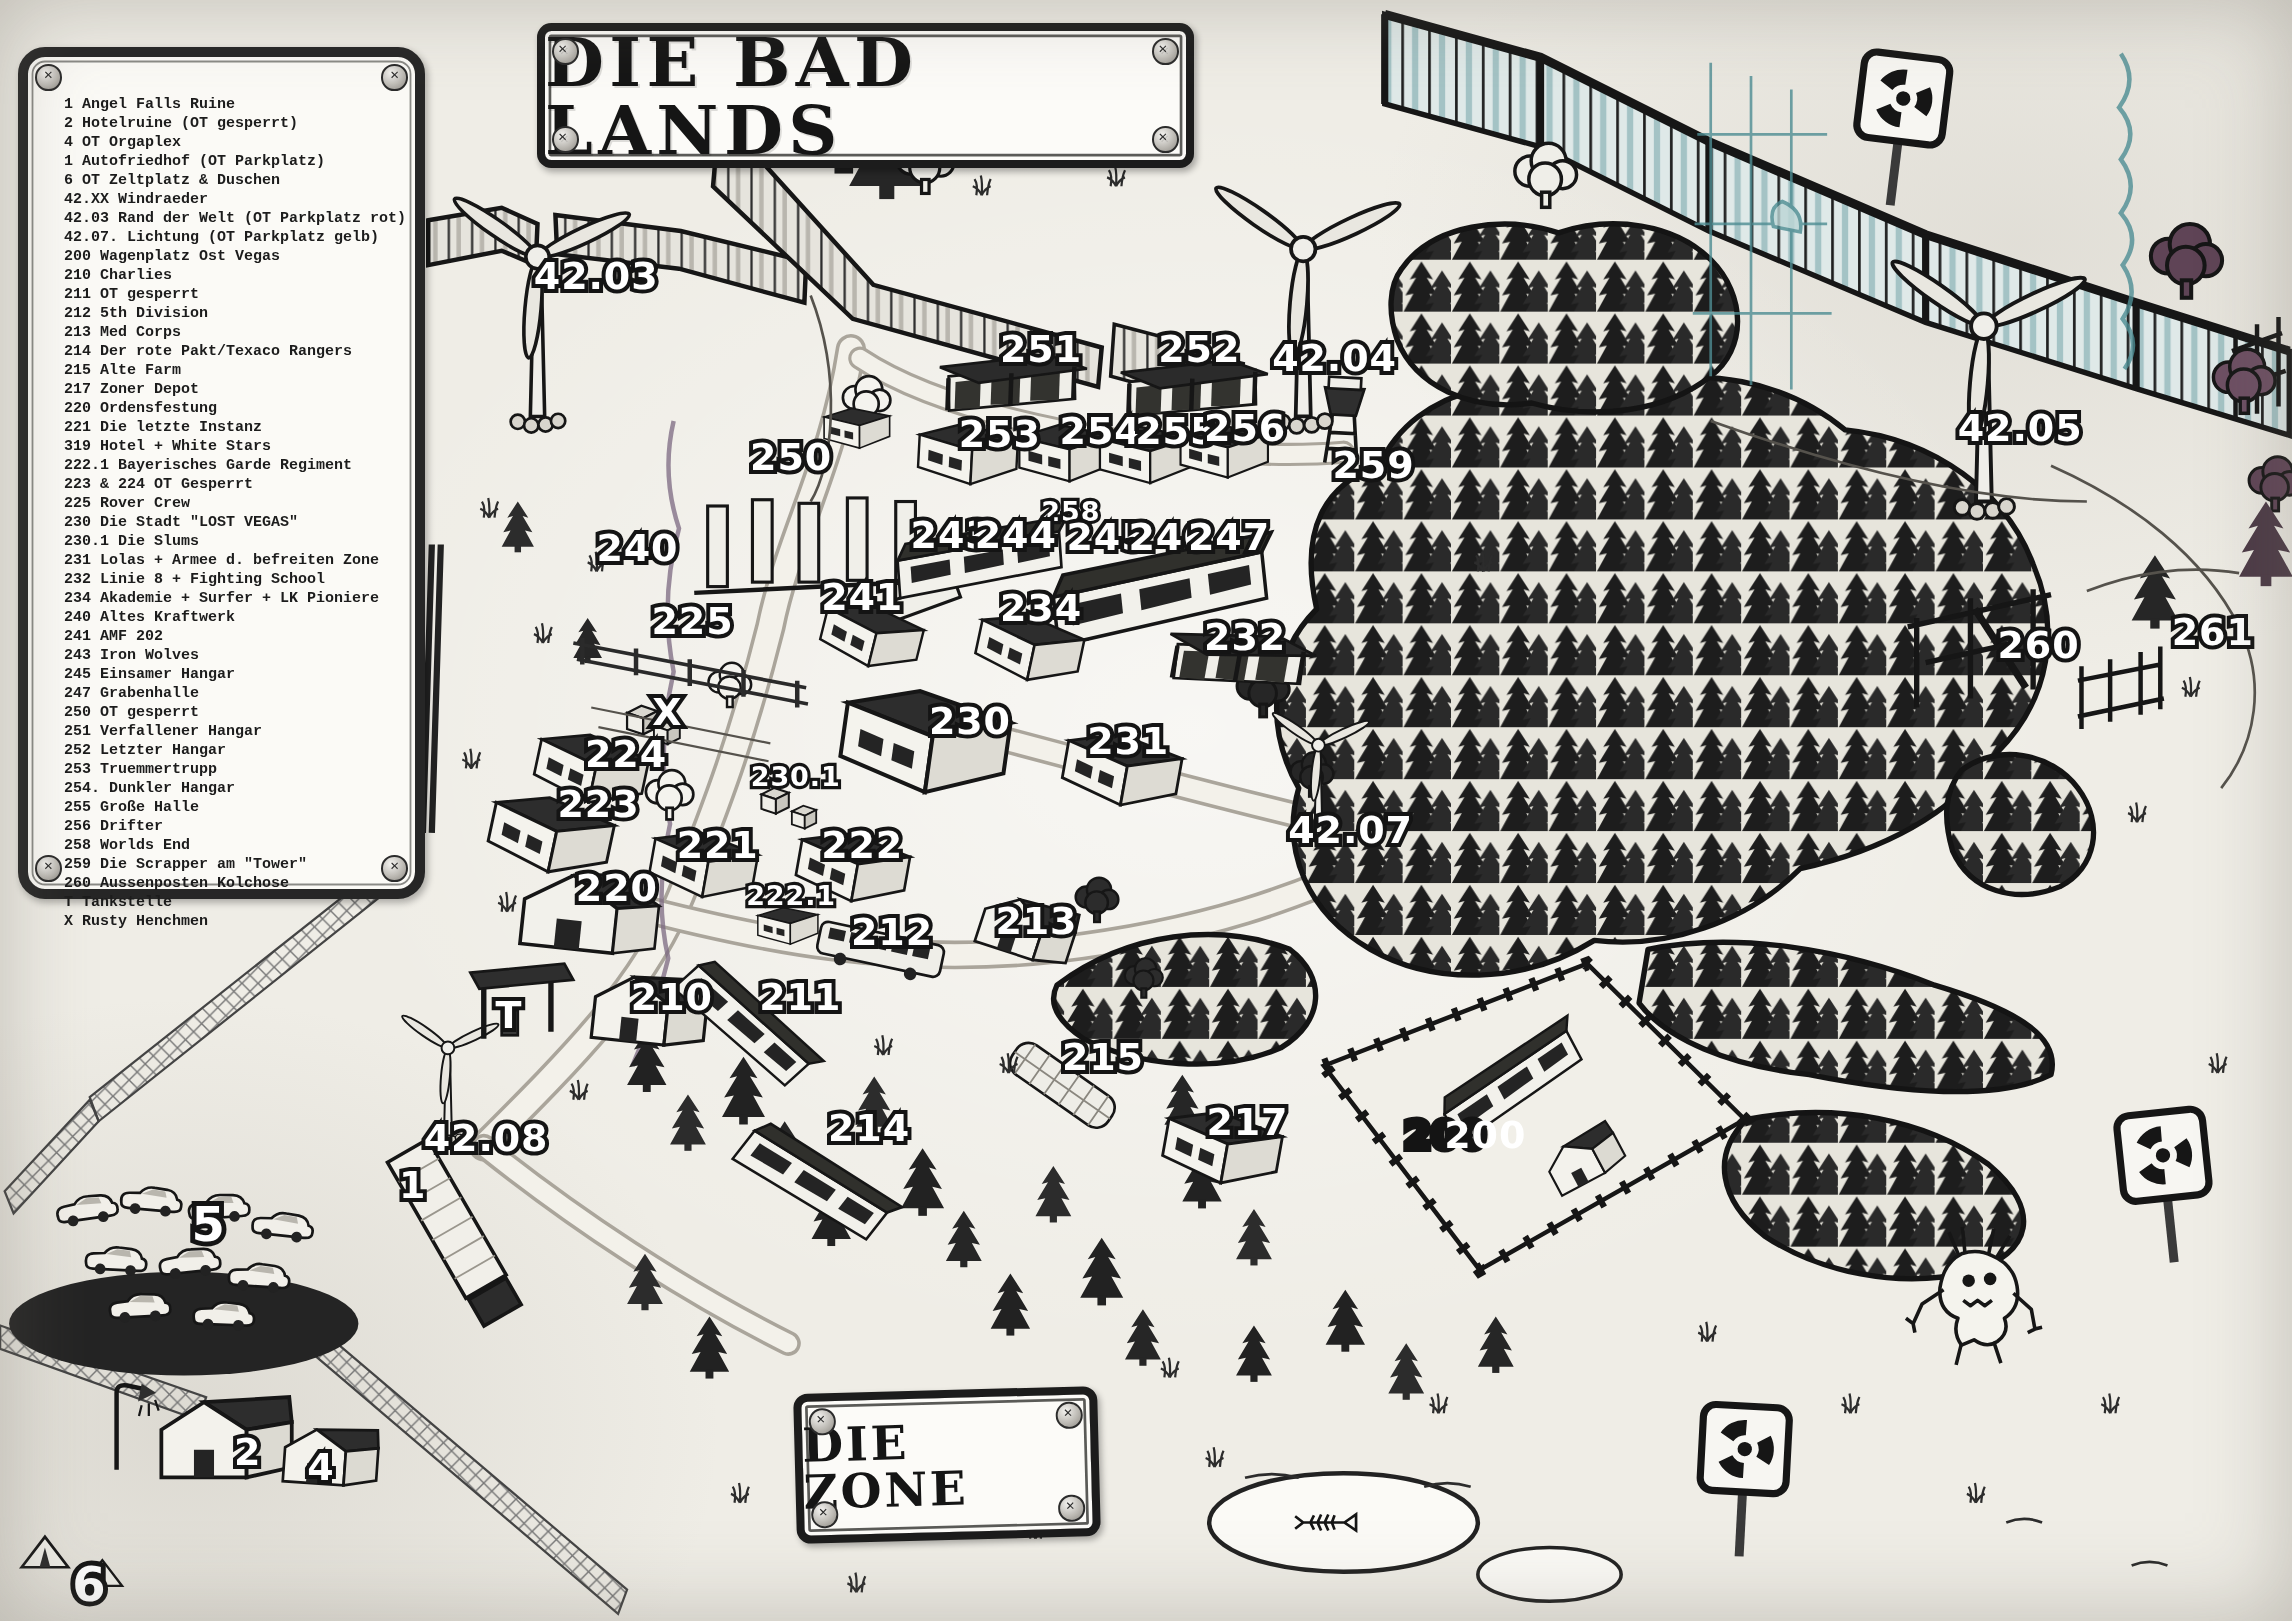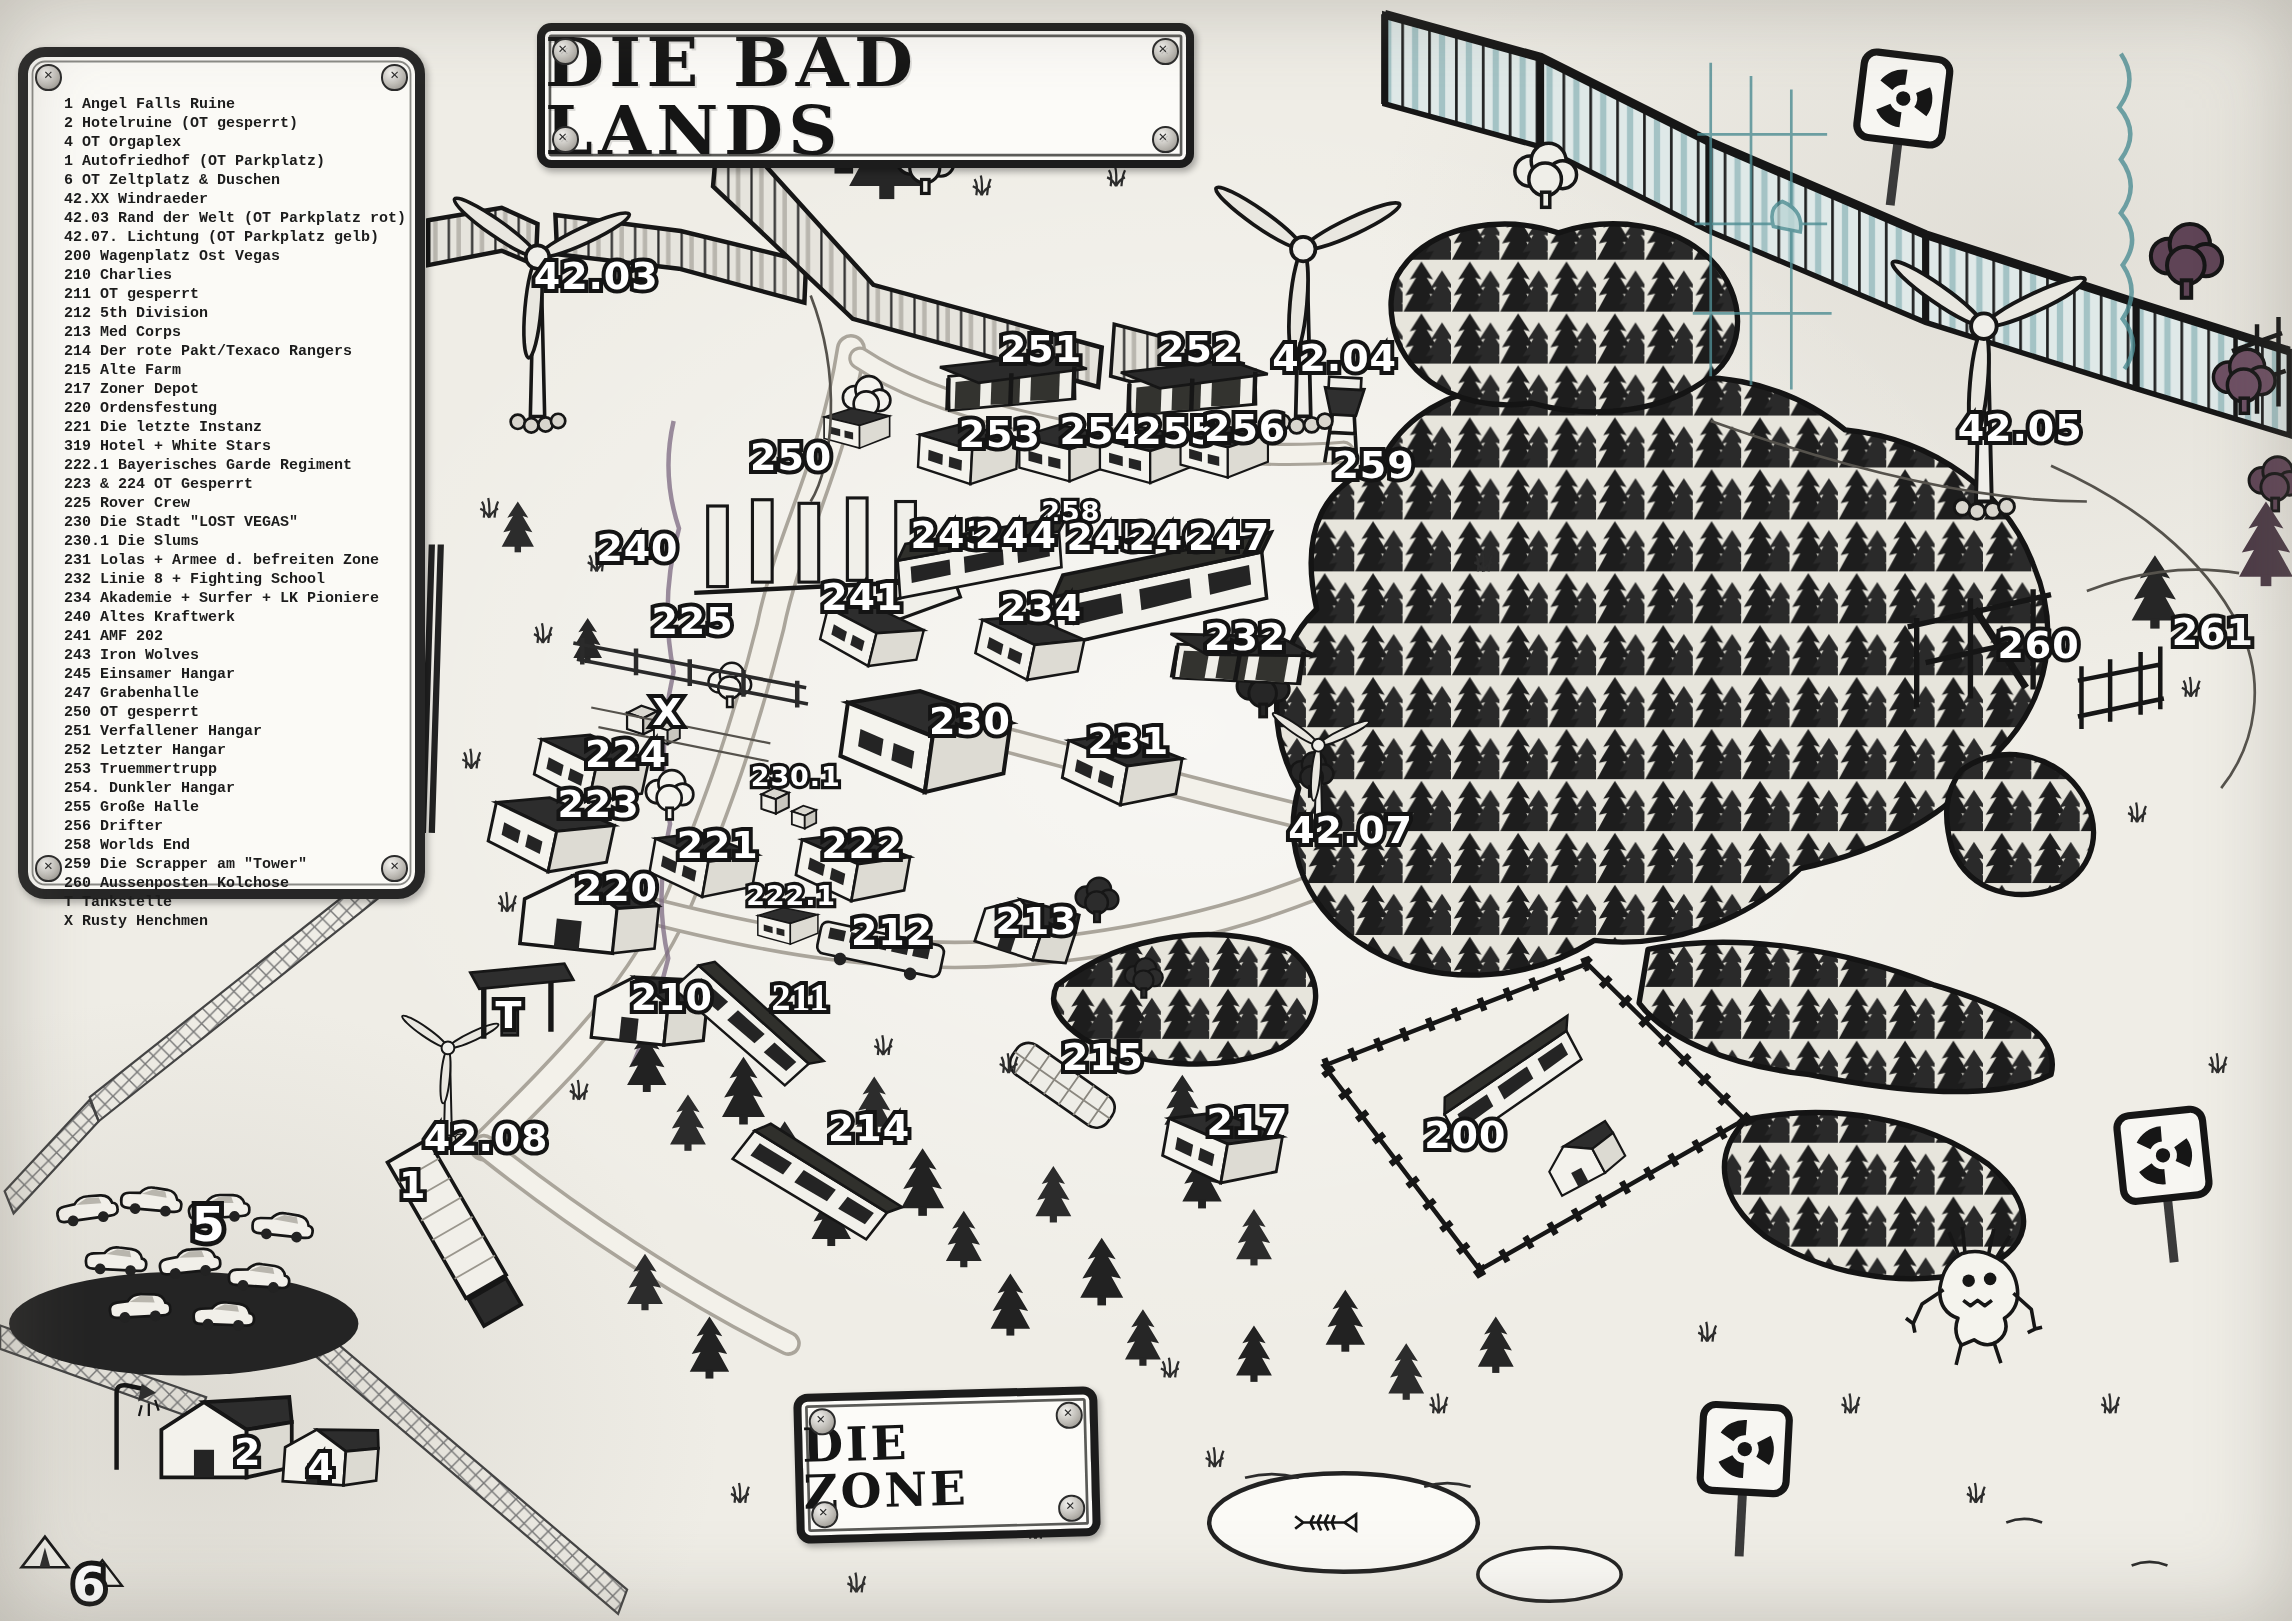--- a/index.html
+++ b/index.html
@@ -474,26 +474,26 @@
       <div class="map-label s-sm" data-text="230.1" style="left: 34.7%; top: 47.9%;"><span>230.1</span></div>
       <div class="map-label s-md" data-text="223" style="left: 26.1%; top: 49.6%;"><span>223</span></div>
       <div class="map-label s-md" data-text="221" style="left: 31.3%; top: 52.1%;"><span>221</span></div>
       <div class="map-label s-md" data-text="222" style="left: 37.6%; top: 52.1%;"><span>222</span></div>
       <div class="map-label s-md" data-text="220" style="left: 26.9%; top: 54.8%; text-align: right;"><span>220</span></div>
       <div class="map-label s-sm" data-text="222.1" style="left: 34.5%; top: 55.2%;"><span>222.1</span></div>
       <div class="map-label s-md" data-text="42.07" style="left: 58.9%; top: 51.2%;"><span>42.07</span></div>
       <div class="map-label s-md" data-text="212" style="left: 38.9%; top: 57.5%;"><span>212</span></div>
       <div class="map-label s-md" data-text="213" style="left: 45.2%; top: 56.8%;"><span>213</span></div>
       <div class="map-label s-md" data-text="210" style="left: 29.3%; top: 61.5%;"><span>210</span></div>
-      <div class="map-label s-md" data-text="211" style="left: 34.9%; top: 61.5%; font-family: Liberation Serif, serif;"><span>211</span></div>
+      <div class="map-label s-md" data-text="211" style="left: 34.9%; top: 61.5%;"><span>211</span></div>
       <div class="map-label s-md" data-text="T" style="left: 22.2%; top: 62.6%;"><span>T</span></div>
       <div class="map-label s-md" data-text="215" style="left: 48.1%; top: 65.2%;"><span>215</span></div>
       <div class="map-label s-md" data-text="214" style="left: 37.9%; top: 69.6%;"><span>214</span></div>
       <div class="map-label s-md" data-text="217" style="left: 54.4%; top: 69.2%;"><span>217</span></div>
-      <div class="map-label s-md" data-text="200" style="left: 63.9%; top: 70%;"><span>200</span></div>
+      <div class="map-label s-md" data-text="200" style="left: 63.9%; top: 70%; padding-left: 40px;"><span>200</span></div>
       <div class="map-label s-md" data-text="42.08" style="left: 21.2%; top: 70.2%;"><span>42.08</span></div>
       <div class="map-label s-md" data-text="260" style="left: 88.9%; top: 39.8%;"><span>260</span></div>
       <div class="map-label s-md" data-text="261" style="left: 96.5%; top: 39%;"><span>261</span></div>
       <div class="map-label s-md" data-text="1" style="left: 18%; top: 73.1%;"><span>1</span></div>
       <div class="map-label s-lg" data-text="5" style="left: 9.1%; top: 75.5%;"><span>5</span></div>
       <div class="map-label s-md" data-text="2" style="left: 10.8%; top: 89.6%;"><span>2</span></div>
       <div class="map-label s-md" data-text="4" style="left: 14%; top: 90.5%;"><span>4</span></div>
       <div class="map-label s-lg" data-text="6" style="left: 3.9%; top: 97.7%;"><span>6</span></div>
     </div>
 

